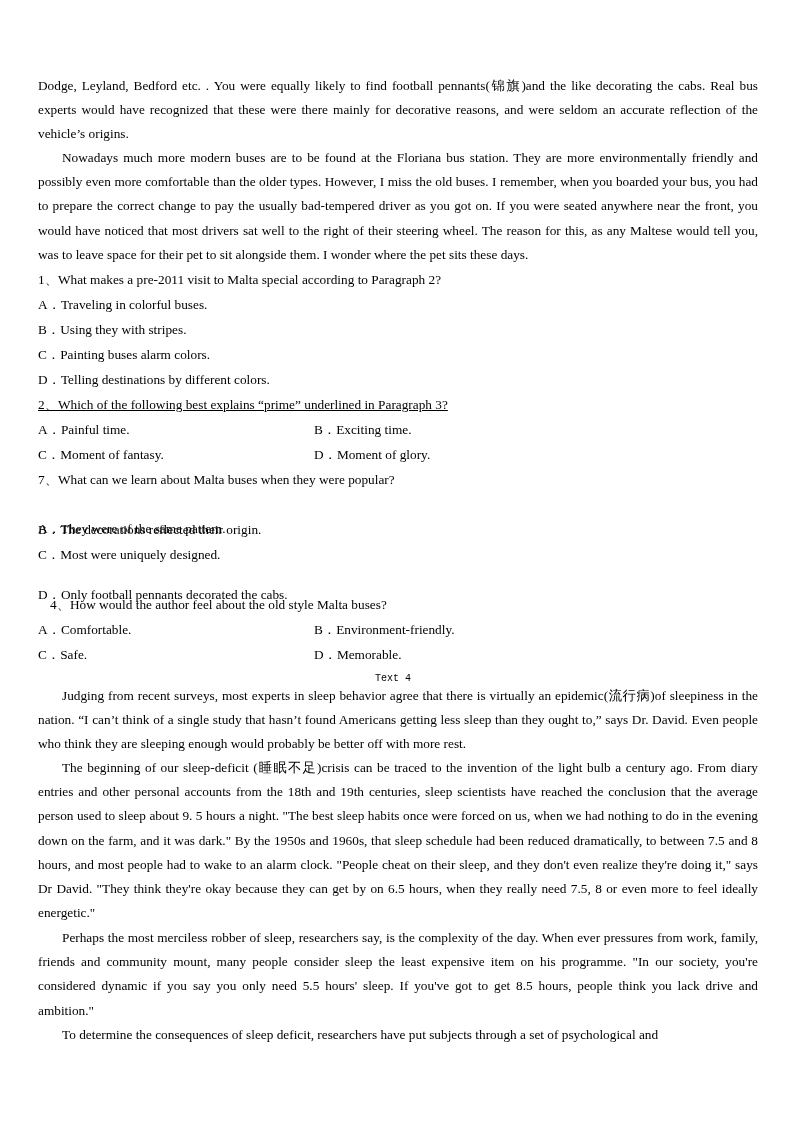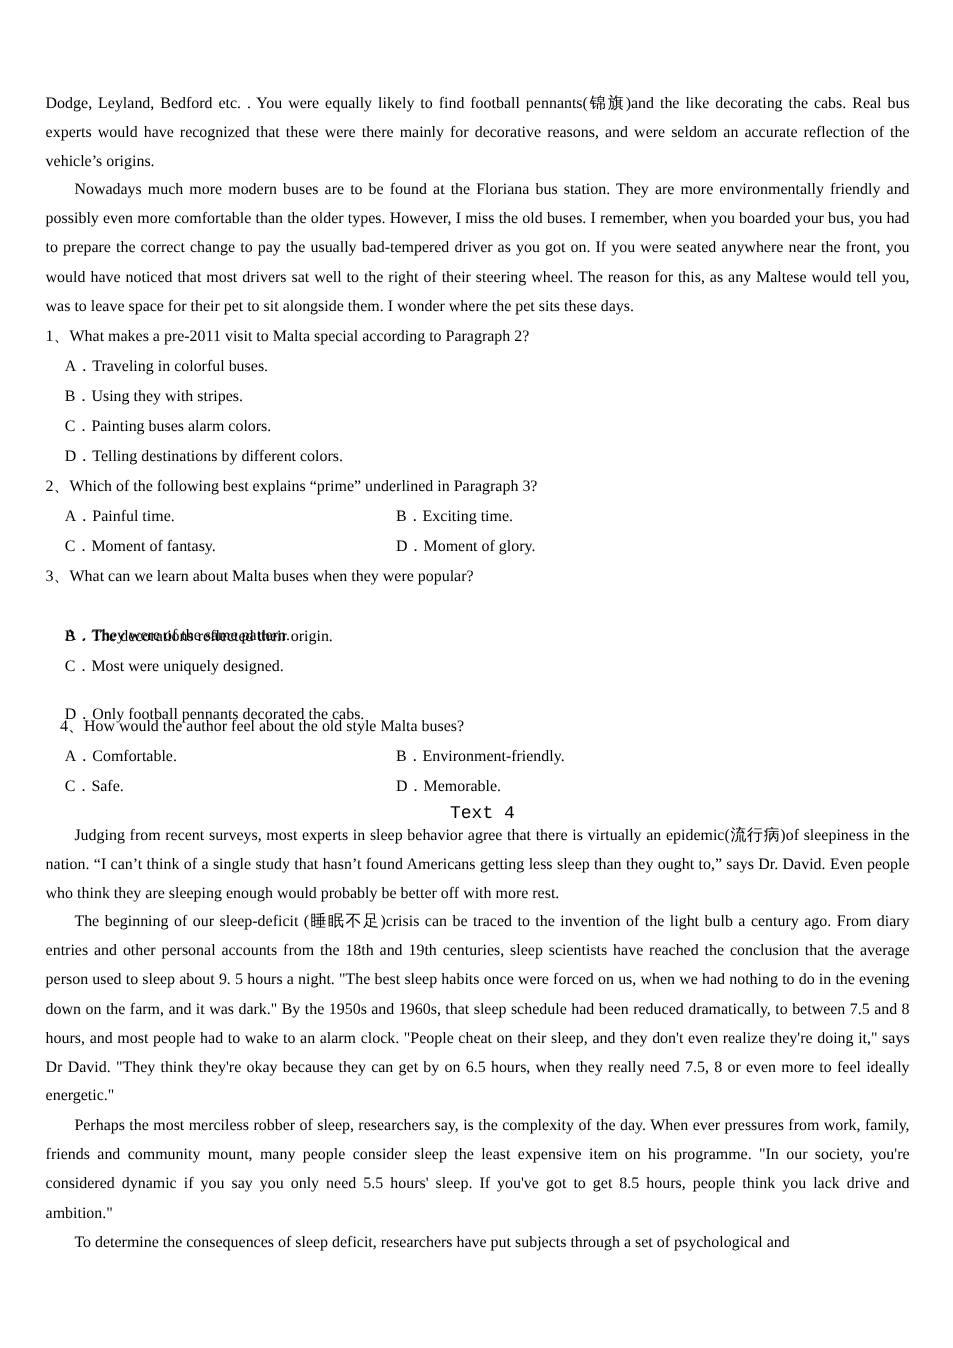--- a/index.html
+++ b/index.html
@@ -5,44 +5,44 @@
   html, body { margin: 0; padding: 0; background: #ffffff; }
   body {
     width: 794px; height: 1123px; position: relative; overflow: hidden;
     font-family: "Liberation Serif", serif; color: #000;
     font-size: 13.3px;
   }
   .page { position: absolute; left: 38px; top: 74px; width: 720px; }
   .p { position: absolute; left: 0; width: 720px; line-height: 24.2px; text-align: justify; }
   .indent { text-indent: 24px; }
   .q { position: absolute; left: 0; line-height: 20px; white-space: nowrap; }
-  .opt { position: absolute; line-height: 20px; white-space: nowrap; margin-left: 16px; }
+  .opt { position: absolute; line-height: 20px; white-space: nowrap; }
   .col2 { left: 276px; }
-  .title { position: absolute; left: 337px; font-family: "Liberation Mono", monospace; font-size: 15px; line-height: 16px; }
+  .title { position: absolute; left: 337px; font-family: "Liberation Mono", monospace; font-size: 10px; line-height: 16px; }
 </style>
 </head>
 <body>
 
 <div class="page">
   <div class="p" style="top:0px;">Dodge, Leyland, Bedford etc. . You were equally likely to find football pennants(锦旗)and the like decorating the cabs. Real bus experts would have recognized that these were there mainly for decorative reasons, and were seldom an accurate reflection of the vehicle’s origins.</div>
   <div class="p indent" style="top:72px;">Nowadays much more modern buses are to be found at the Floriana bus station. They are more environmentally friendly and possibly even more comfortable than the older types. However, I miss the old buses. I remember, when you boarded your bus, you had to prepare the correct change to pay the usually bad-tempered driver as you got on. If you were seated anywhere near the front, you would have noticed that most drivers sat well to the right of their steering wheel. The reason for this, as any Maltese would tell you, was to leave space for their pet to sit alongside them. I wonder where the pet sits these days.</div>
 
   <div class="q" style="top:196px;">1、What makes a pre-2011 visit to Malta special according to Paragraph 2?</div>
   <div class="opt" style="top:221px;left:0;">A．Traveling in colorful buses.</div>
   <div class="opt" style="top:246px;left:0;">B．Using they with stripes.</div>
   <div class="opt" style="top:271px;left:0;">C．Painting buses alarm colors.</div>
   <div class="opt" style="top:296px;left:0;">D．Telling destinations by different colors.</div>
 
-  <div class="q" style="top:321px;">2、Which of the following best explains “prime” underlined in Paragraph 3?</div>
+  <div class="q" style="top:321px;text-decoration:underline;">2、Which of the following best explains “prime” underlined in Paragraph 3?</div>
   <div class="opt" style="top:346px;left:0;">A．Painful time.</div>
   <div class="opt col2" style="top:346px;">B．Exciting time.</div>
   <div class="opt" style="top:371px;left:0;">C．Moment of fantasy.</div>
   <div class="opt col2" style="top:371px;">D．Moment of glory.</div>
 
-  <div class="q" style="top:396px;">3、What can we learn about Malta buses when they were popular?</div>
+  <div class="q" style="top:396px;">7、What can we learn about Malta buses when they were popular?</div>
   <div class="opt" style="top:445px;left:0;">A．They were of the same pattern.</div>
   <div class="opt" style="top:446px;left:0;">B．The decorations reflected their origin.</div>
   <div class="opt" style="top:471px;left:0;">C．Most were uniquely designed.</div>
   <div class="opt" style="top:511px;left:0;">D．Only football pennants decorated the cabs.</div>
 
   <div class="q" style="top:521px;margin-left:12px;">4、How would the author feel about the old style Malta buses?</div>
   <div class="opt" style="top:546px;left:0;">A．Comfortable.</div>
   <div class="opt col2" style="top:546px;">B．Environment-friendly.</div>
   <div class="opt" style="top:571px;left:0;">C．Safe.</div>
   <div class="opt col2" style="top:571px;">D．Memorable.</div>

